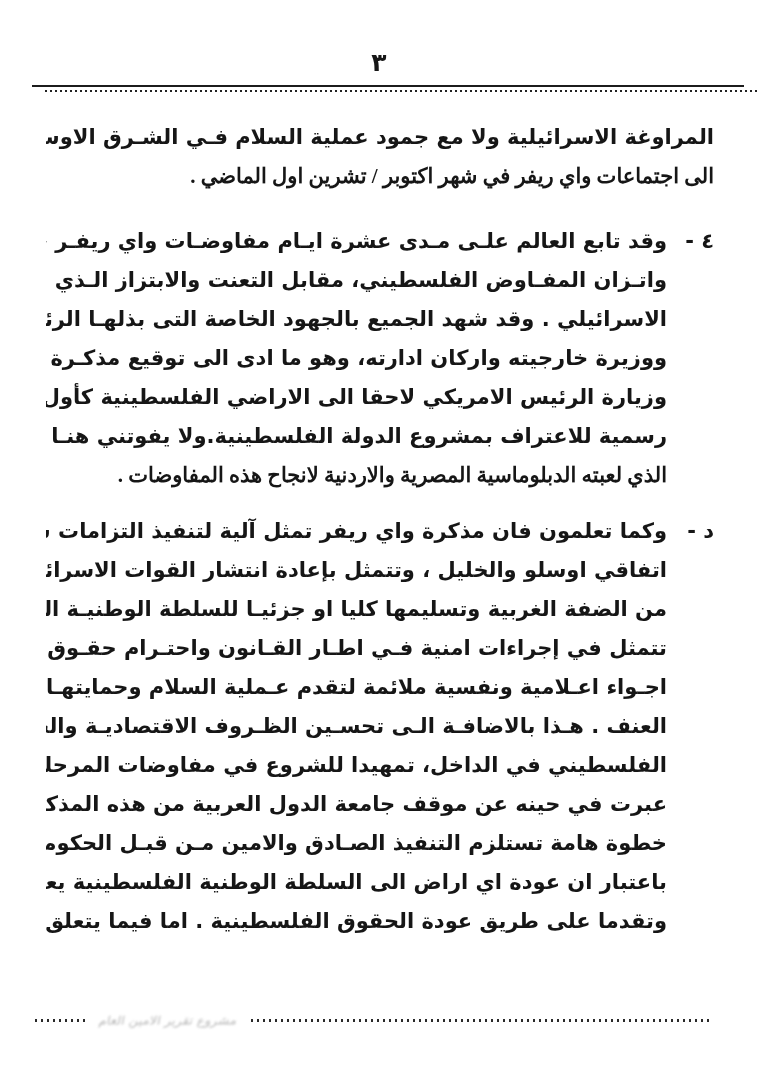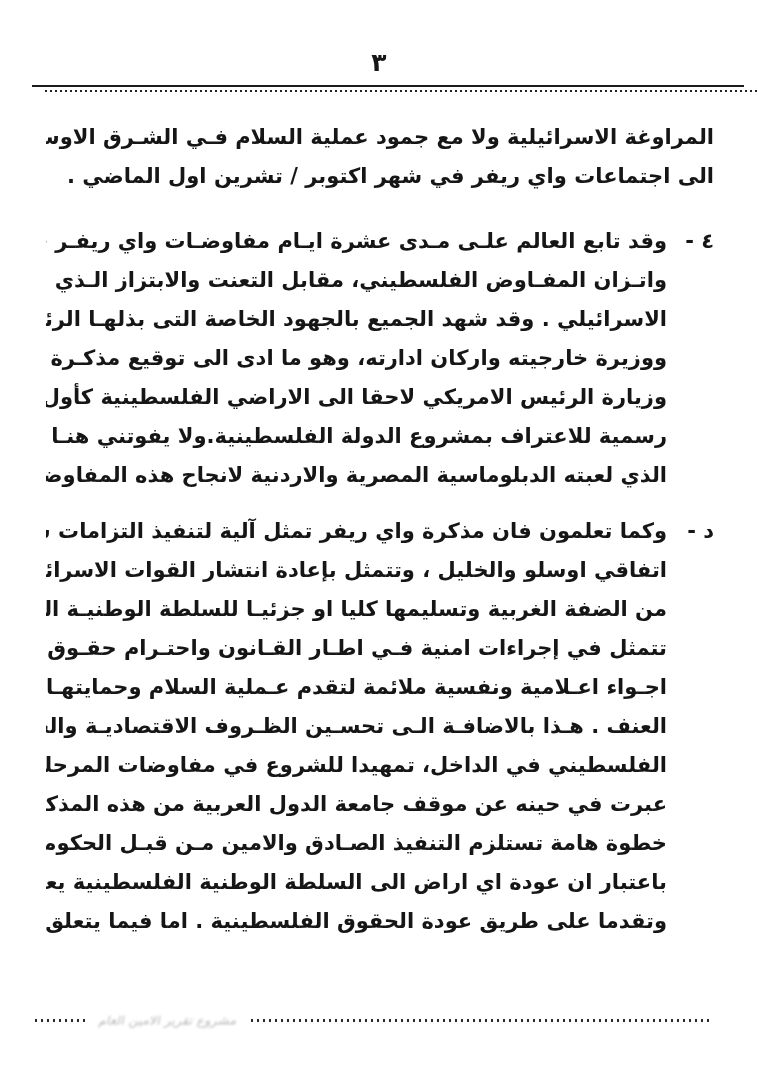--- a/index.html
+++ b/index.html
@@ -46,20 +46,21 @@
     text-align:justify;
     text-align-last:justify;
     -moz-text-align-last:justify;
     white-space:nowrap;
     overflow:hidden;
     height:39px;
   }
   .tline.lastline{
     text-align:left;
     text-align-last:right;
+    font-family:Liberation Serif, serif;
   }
   .para{margin:0 0 26px 0;}
   .item{
     display:flex;
     margin:0 0 17px 0;
   }
   .item-marker{
     flex:0 0 47px;
     width:47px;
     white-space:nowrap;

